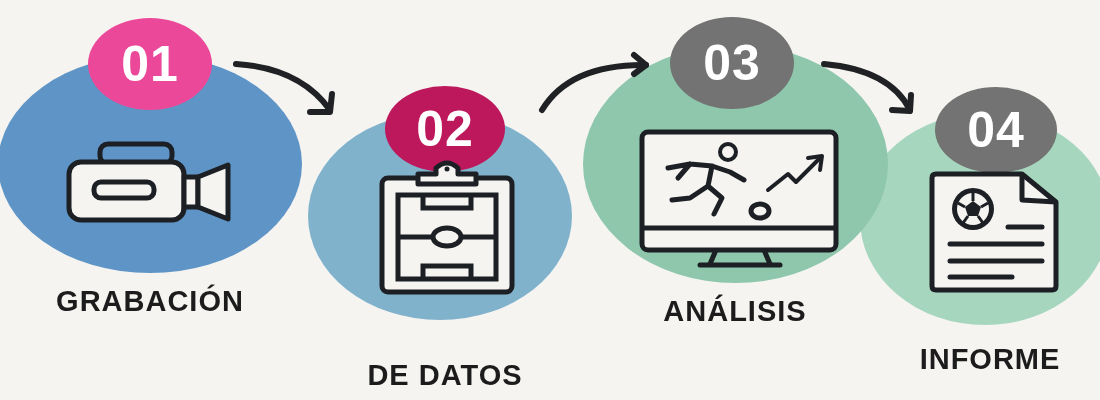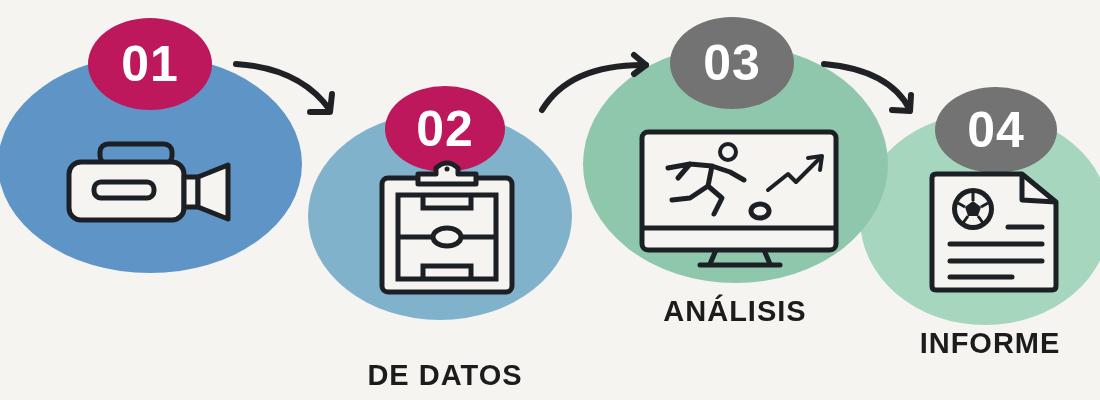--- a/index.html
+++ b/index.html
@@ -30,21 +30,21 @@
 <div class="canvas">
 
   <div class="bubble" style="left:860px; top:113px; width:250px; height:212px; background:#a7d6be;"></div>
 
   <div class="bubble" style="left:583px; top:45px; width:305px; height:238px; background:#8fc7ad;"></div>
 
   <div class="bubble" style="left:-2px; top:55px; width:304px; height:218px; background:#5f95c6;"></div>
 
   <div class="bubble" style="left:308px; top:112px; width:264px; height:208px; background:#80b2cc;"></div>
 
-  <div class="badge" style="left:88px; top:18px; width:124px; height:92px; background:#be185d;">
+  <div class="badge" style="left:88px; top:18px; width:124px; height:92px; background:#ec4899;">
     <span>01</span>
   </div>
   <div class="badge" style="left:385px; top:86px; width:120px; height:86px; background:#be185d;">
     <span>02</span>
   </div>
   <div class="badge" style="left:670px; top:17px; width:124px; height:92px; background:#737373;">
     <span>03</span>
   </div>
   <div class="badge" style="left:935px; top:87px; width:122px; height:86px; background:#737373;">
     <span>04</span>
@@ -105,16 +105,17 @@
     <g fill="none" stroke="#1f2124" stroke-width="6" stroke-linecap="round" stroke-linejoin="round">
       <path d="M542 110 Q570 64 646 65"></path>
       <path d="M634 55 L646 65 L634 74"></path>
     </g>
     <g fill="none" stroke="#1f2124" stroke-width="6" stroke-linecap="round" stroke-linejoin="round">
       <path d="M824 64 Q890 70 910 110"></path>
       <path d="M892 110 L910 111 L911 95"></path>
     </g>
   </svg>
 
+  <div class="label" style="left:0px; top:284px; width:300px;">GRABACIÓN</div>
   <div class="label" style="left:300px; top:358px; width:290px;">DE DATOS</div>
   <div class="label" style="left:590px; top:294px; width:290px;">ANÁLISIS</div>
-  <div class="label" style="left:880px; top:326px; width:220px;">INFORME</div>
+  <div class="label" style="left:880px; top:342px; width:220px;">INFORME</div>
 </div>
 
 </body></html>

